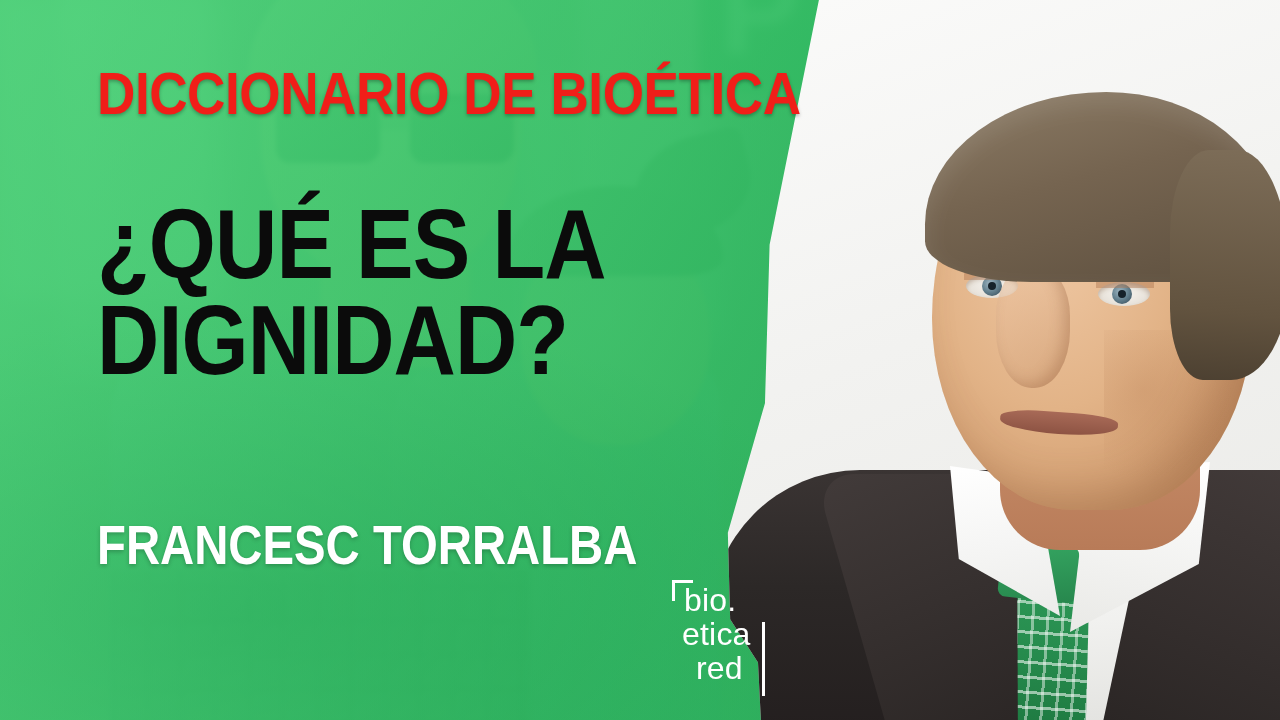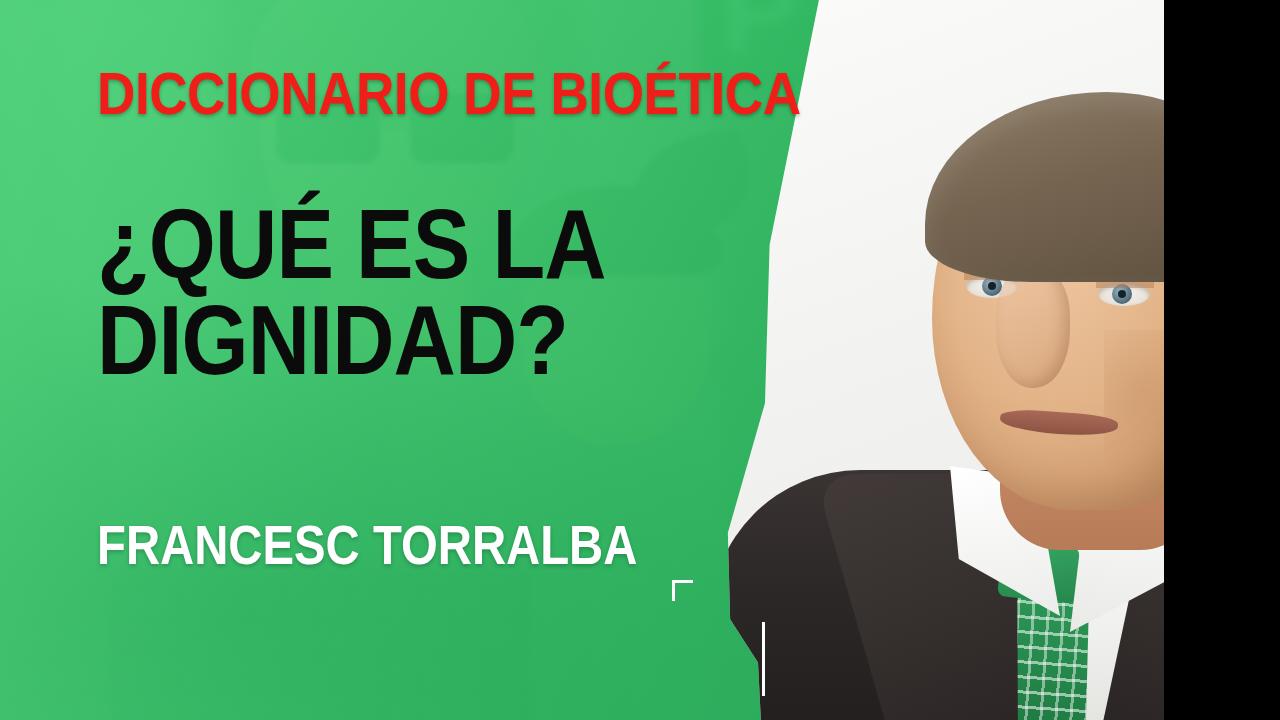--- a/index.html
+++ b/index.html
@@ -2,21 +2,21 @@
 <html><head>
 <meta charset="utf-8">
 <style>
   html, body {
     margin: 0;
     padding: 0;
     background: #000;
   }
   #thumbnail {
     position: relative;
-    width: 1164px;
+    width: 1280px;
     height: 720px;
     overflow: hidden;
     font-family: "Liberation Sans", sans-serif;
     background: #3ec46a;
     user-select: none;
   }
 
   
   .bg-photo {
     position: absolute;
@@ -524,15 +524,20 @@
   <div class="txt-headline">
     <span class="line1">¿QUÉ ES LA</span>
     <span class="line2">DIGNIDAD?</span>
   </div>
 
   <div class="txt-speaker">FRANCESC TORRALBA</div>
 
   <div class="logo">
     <div class="logo-bracket"></div>
     <div class="logo-bar"></div>
+    <div class="logo-text">
+      <span class="l-bio">bio.</span>
+      <span class="l-etica">etica</span>
+      <span class="l-red">red</span>
+    </div>
   </div>
 
 </div>
 
 </body></html>

